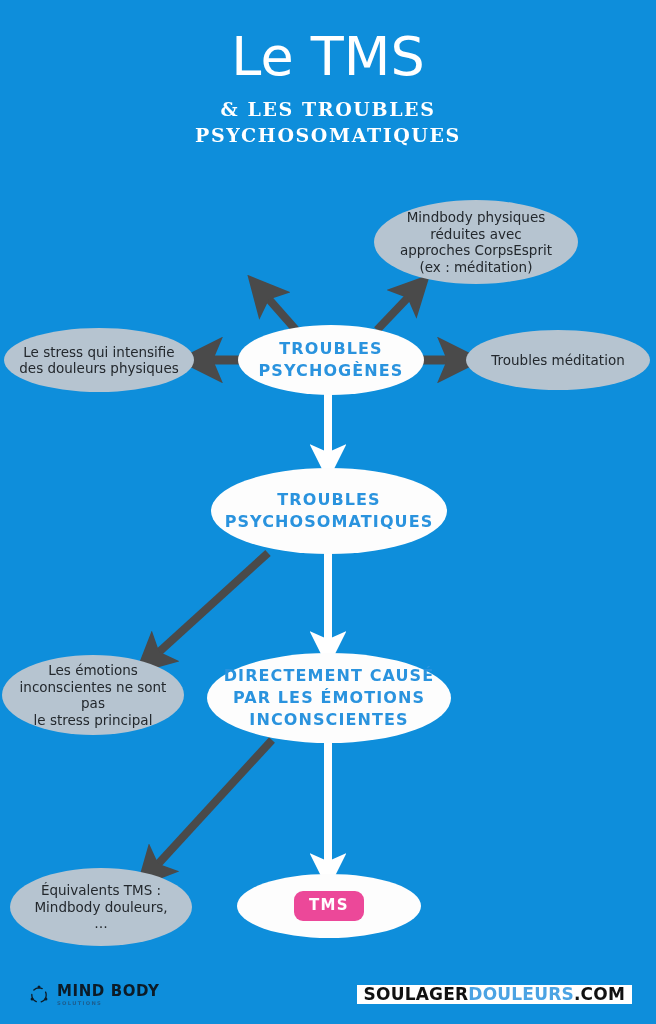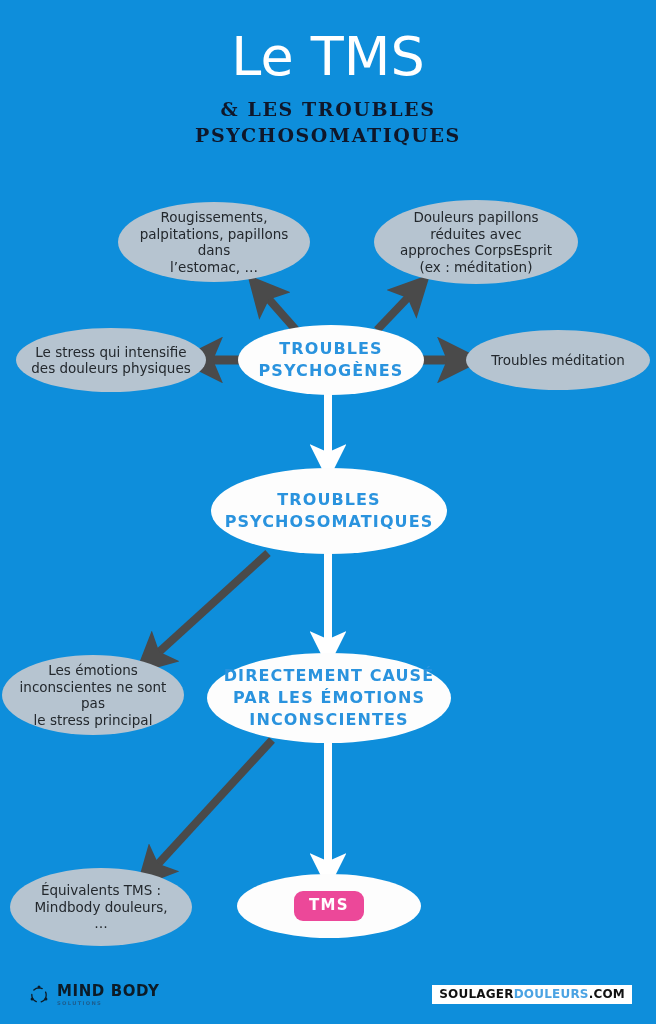--- a/index.html
+++ b/index.html
@@ -34,21 +34,21 @@
     font-size: 54px;
     color: #ffffff;
     letter-spacing: 0px;
     line-height: 62px;
     margin: 0;
   }
   .title-sub {
     font-family: "DejaVu Serif", serif;
     font-weight: bold;
     font-size: 19px;
-    color: #0f172a;
+    color: #ffffff;
     letter-spacing: 1.6px;
     line-height: 26px;
     margin: 8px 0 0 0;
   }
   .title-sub span { display: block; }
 
   
   #connectors {
     position: absolute;
     left: 0; top: 0;
@@ -129,21 +129,21 @@
     display: block;
     margin-top: 1.5px;
   }
 
   .footer-right {
     position: absolute;
     right: 24px;
     bottom: 20px;
     background: #ffffff;
     padding: 3px 7px 4px 7px;
-    font-size: 12px;
+    font-size: 17px;
     font-weight: bold;
     letter-spacing: 0.2px;
     line-height: 12px;
   }
   .fr-a { color: #111111; }
   .fr-b { color: #4ba3e3; }
   .fr-c { color: #111111; }
 </style>
 </head>
 <body>
@@ -180,38 +180,31 @@
 
     <line x1="268" y1="553" x2="148" y2="662" stroke="#4a4a4a" stroke-width="8" marker-end="url(#ad)"></line>
 
     <line x1="328" y1="553" x2="328" y2="652" stroke="#ffffff" stroke-width="8" marker-end="url(#aw)"></line>
 
     <line x1="272" y1="740" x2="148" y2="875" stroke="#4a4a4a" stroke-width="8" marker-end="url(#ad)"></line>
 
     <line x1="328" y1="740" x2="328" y2="874" stroke="#ffffff" stroke-width="8" marker-end="url(#aw)"></line>
   </svg>
 
-  <div class="node node-gray" style="left:118px; top:202px; width:192px; height:80px;">
-    <div>
-      <span class="nl">Rougissements,</span>
-      <span class="nl">palpitations, papillons dans</span>
-      <span class="nl">l’estomac, …</span>
-    </div>
-  </div>
 
   <div class="node node-gray" style="left:374px; top:200px; width:204px; height:84px;">
     <div>
-      <span class="nl">Douleurs papillons</span>
+      <span class="nl">Mindbody physiques</span>
       <span class="nl">réduites avec</span>
       <span class="nl">approches CorpsEsprit</span>
       <span class="nl">(ex : méditation)</span>
     </div>
   </div>
 
-  <div class="node node-gray" style="left:16px; top:328px; width:190px; height:64px;">
+  <div class="node node-gray" style="left:4px; top:328px; width:190px; height:64px;">
     <div>
       <span class="nl">Le stress qui intensifie</span>
       <span class="nl">des douleurs physiques</span>
     </div>
   </div>
 
   <div class="node node-white" style="left:238px; top:325px; width:186px; height:70px;">
     <div>
       <span class="nl">TROUBLES</span>
       <span class="nl">PSYCHOGÈNES</span>

